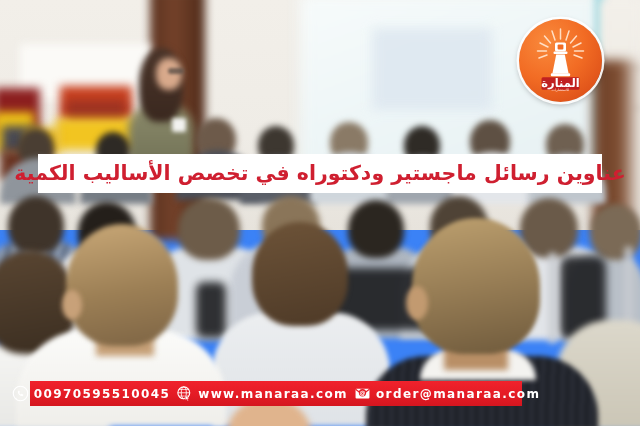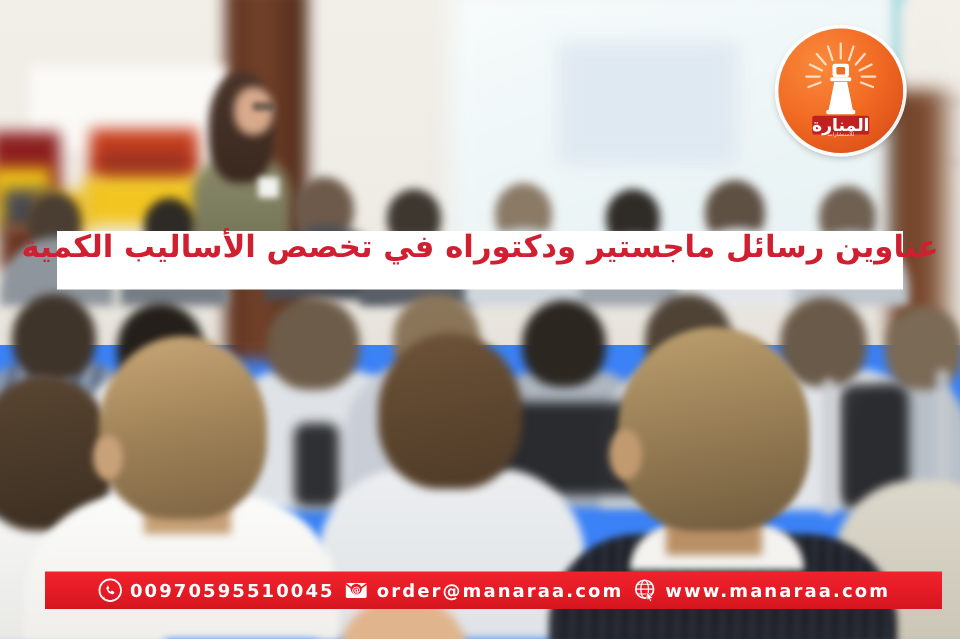--- a/index.html
+++ b/index.html
@@ -319,37 +319,38 @@
   }
   .logo svg { display: block; }
 
   
   .headline {
     position: absolute;
     left: 38px; top: 154px;
     width: 564px; height: 39px;
     background: #ffffff;
     display: flex;
+    align-items: center;
     justify-content: center;
   }
   .headline-text {
     direction: rtl;
     color: #cf1f30;
     font-size: 20.5px;
     font-weight: 700;
     line-height: 1;
     white-space: nowrap;
     font-family: "DejaVu Sans", "Liberation Sans", sans-serif;
   }
 
   
   .footer {
     position: absolute;
     left: 30px; top: 381px;
-    width: 598px; height: 25px;
+    width: 492px; height: 25px;
     background: linear-gradient(180deg, #f0222c 0%, #e41b25 55%, #d4161f 100%);
     display: flex;
     align-items: center;
     justify-content: center;
     gap: 6px;
     padding: 0 6px;
     box-sizing: border-box;
   }
   .f-item {
     display: flex;
@@ -494,34 +495,34 @@
       <svg class="f-icon" width="17" height="17" viewBox="0 0 24 24">
         <circle cx="12" cy="12" r="10.2" fill="none" stroke="#ffffff" stroke-width="1.6"></circle>
         <path d="M9.2 7.6c.4-.1.8 0 1 .4l.8 1.5c.2.4.1.8-.2 1l-.5.4c-.1.1-.2.3-.1.5.3.8 1.1 1.6 1.9 1.9.2.1.4 0 .5-.1l.4-.5c.2-.3.6-.4 1-.2l1.5.8c.4.2.5.6.4 1-.2.9-1.1 1.5-2 1.4-2.8-.3-5.2-2.7-5.5-5.5-.1-.9.5-1.8 1.4-2z" fill="#ffffff"></path>
         <path d="M6.2 17.8 L5 19.3 L6.9 18.9 Z" fill="#ffffff"></path>
       </svg>
       <span class="f-text">00970595510045</span>
     </div>
 
     <div class="f-item">
       <svg class="f-icon" width="17" height="17" viewBox="0 0 24 24">
-        <rect x="2.2" y="5.2" width="19.6" height="14" rx="1.4" fill="#ffffff"></rect>
-        <path d="M2.2 6 L12 13.4 L21.8 6" fill="none" stroke="#e41b25" stroke-width="1.5"></path>
-        <circle cx="12" cy="11" r="5.2" fill="#e41b25"></circle>
-        <text x="12" y="14.4" text-anchor="middle" font-family="DejaVu Sans, sans-serif" font-size="8.4" font-weight="700" fill="#ffffff">@</text>
-      </svg>
-      <span class="f-text">order@manaraa.com</span>
-    </div>
-
-    <div class="f-item">
-      <svg class="f-icon" width="17" height="17" viewBox="0 0 24 24">
         <circle cx="11" cy="11" r="8.4" fill="none" stroke="#ffffff" stroke-width="1.6"></circle>
         <ellipse cx="11" cy="11" rx="3.6" ry="8.4" fill="none" stroke="#ffffff" stroke-width="1.2"></ellipse>
         <line x1="2.6" y1="11" x2="19.4" y2="11" stroke="#ffffff" stroke-width="1.2"></line>
         <line x1="4" y1="6.4" x2="18" y2="6.4" stroke="#ffffff" stroke-width="1"></line>
         <line x1="4" y1="15.6" x2="18" y2="15.6" stroke="#ffffff" stroke-width="1"></line>
         <path d="M12.6 13.4 L18.6 19.2 L16.4 19.6 L17.6 22 L16.2 22.6 L15 20.2 L13.4 21.5 Z" fill="#ffffff" stroke="#e41b25" stroke-width="0.7"></path>
       </svg>
       <span class="f-text">www.manaraa.com</span>
     </div>
 
+    <div class="f-item">
+      <svg class="f-icon" width="17" height="17" viewBox="0 0 24 24">
+        <rect x="2.2" y="5.2" width="19.6" height="14" rx="1.4" fill="#ffffff"></rect>
+        <path d="M2.2 6 L12 13.4 L21.8 6" fill="none" stroke="#e41b25" stroke-width="1.5"></path>
+        <circle cx="12" cy="11" r="5.2" fill="#e41b25"></circle>
+        <text x="12" y="14.4" text-anchor="middle" font-family="DejaVu Sans, sans-serif" font-size="8.4" font-weight="700" fill="#ffffff">@</text>
+      </svg>
+      <span class="f-text">order@manaraa.com</span>
+    </div>
+
   </div>
 </div>
 
 </body></html>

